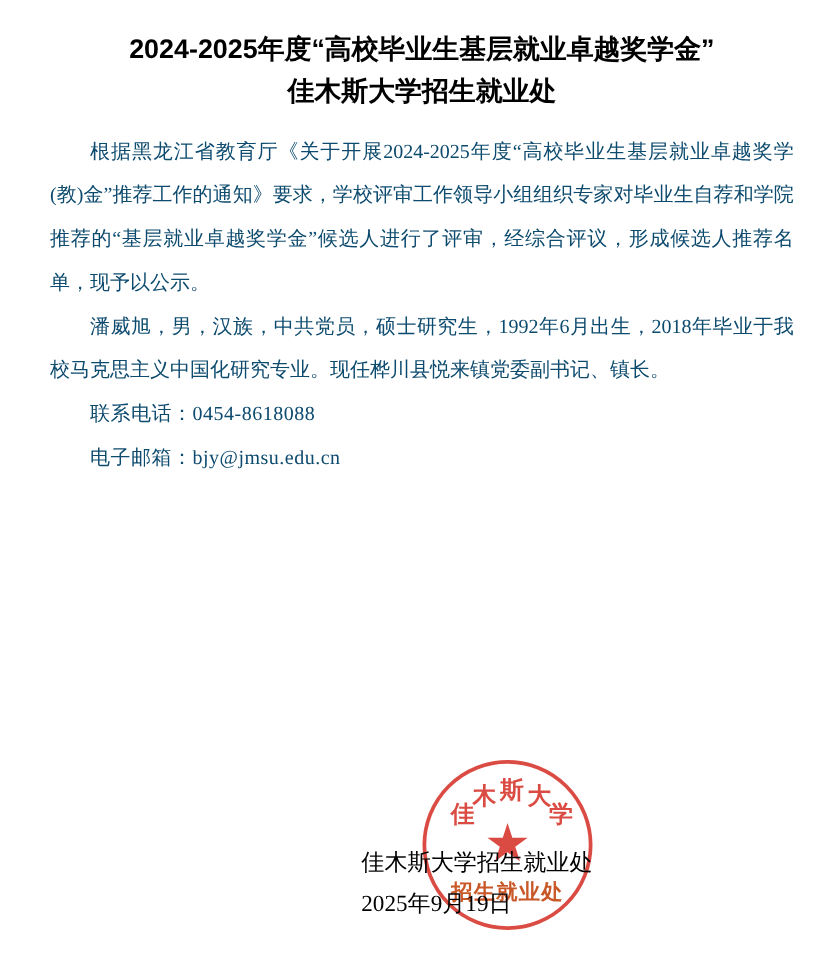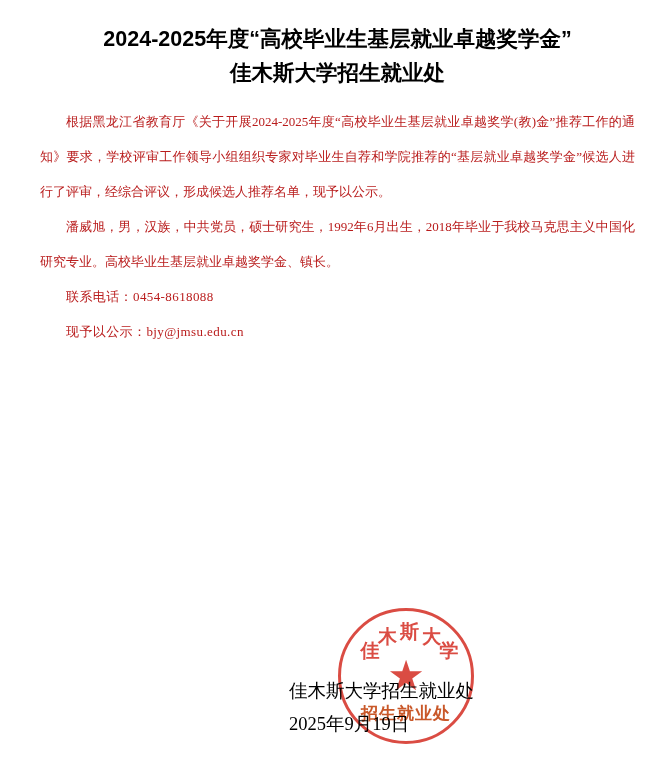--- a/index.html
+++ b/index.html
@@ -29,25 +29,25 @@
     font-size: 21.5px;
     line-height: 34px;
     letter-spacing: 0px;
     color: #000;
     margin: 0 0 14px 0;
   }
   .doc-title .line2 {
     display: block;
   }
   .body-text {
-    font-size: 13px;
+    font-size: 16px;
     line-height: 35px;
     text-align: justify;
     text-justify: inter-ideograph;
-    color: #b91c1c;
+    color: #0c4a6e;
   }
   .para {
     margin: 0;
     text-indent: 2em;
   }
   .para-contact {
     margin: 0;
     text-indent: 2em;
     letter-spacing: 0.4px;
   }
@@ -119,23 +119,23 @@
 
 <div class="page">
 
   <div class="doc-title">
     <span class="line1">2024-2025年度“高校毕业生基层就业卓越奖学金”</span>
     <span class="line2">佳木斯大学招生就业处</span>
   </div>
 
   <div class="body-text">
     <p class="para">根据黑龙江省教育厅《关于开展2024-2025年度“高校毕业生基层就业卓越奖学(教)金”推荐工作的通知》要求，学校评审工作领导小组组织专家对毕业生自荐和学院推荐的“基层就业卓越奖学金”候选人进行了评审，经综合评议，形成候选人推荐名单，现予以公示。</p>
-    <p class="para">潘威旭，男，汉族，中共党员，硕士研究生，1992年6月出生，2018年毕业于我校马克思主义中国化研究专业。高校毕业生基层就业卓越奖学金、镇长。</p>
+    <p class="para">潘威旭，男，汉族，中共党员，硕士研究生，1992年6月出生，2018年毕业于我校马克思主义中国化研究专业。现任桦川县悦来镇党委副书记、镇长。</p>
     <p class="para-contact">联系电话：0454-8618088</p>
-    <p class="para-contact">现予以公示：bjy@jmsu.edu.cn</p>
+    <p class="para-contact">电子邮箱：bjy@jmsu.edu.cn</p>
   </div>
 
   <div class="seal">
     <div class="seal-arc">
       <span style="transform: rotate(-52deg) translate(0, -50px) rotate(52deg) translate(-9px,-10px);">佳</span>
       <span style="transform: rotate(-26deg) translate(0, -50px) rotate(26deg) translate(-9px,-10px);">木</span>
       <span style="transform: rotate(0deg) translate(0, -50px) rotate(0deg) translate(-9px,-10px);">斯</span>
       <span style="transform: rotate(26deg) translate(0, -50px) rotate(-26deg) translate(-9px,-10px);">大</span>
       <span style="transform: rotate(52deg) translate(0, -50px) rotate(-52deg) translate(-9px,-10px);">学</span>
     </div>

